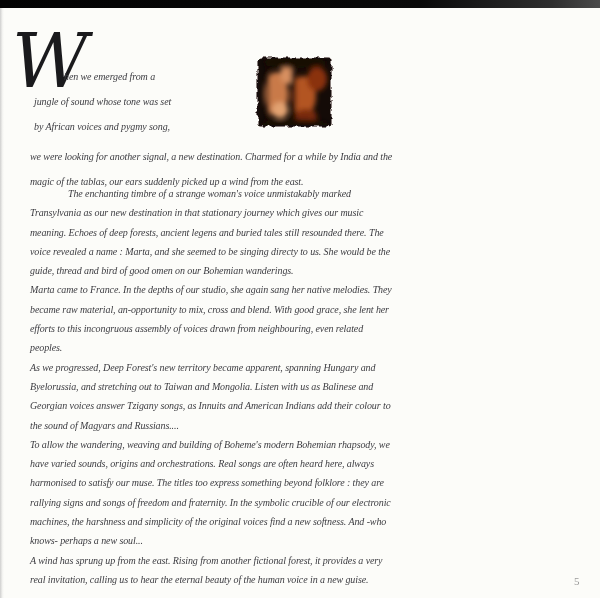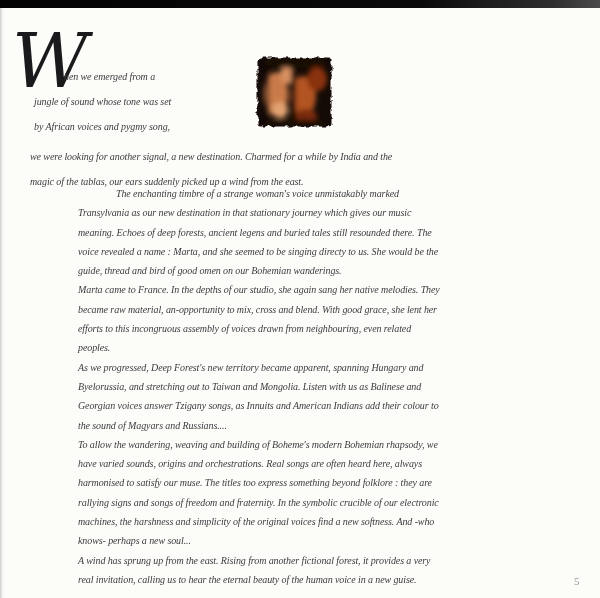--- a/index.html
+++ b/index.html
@@ -42,21 +42,20 @@
     text-indent: 30px;
   }
   .intro-wide {
     left: 30px; top: 144px;
     line-height: 25px;
   }
   .body-text {
     left: 30px; top: 184px;
     line-height: 19.3px;
     text-indent: 38px;
-    margin-left: 48px;
   }
   .stamp {
     position: absolute; left: 255px; top: 55px;
     width: 79px; height: 74px;
   }
   .page-number {
     position: absolute; left: 574px; top: 575px;
     font-family: "Liberation Serif", serif;
     font-size: 11px;
     color: #9a9a9a;

